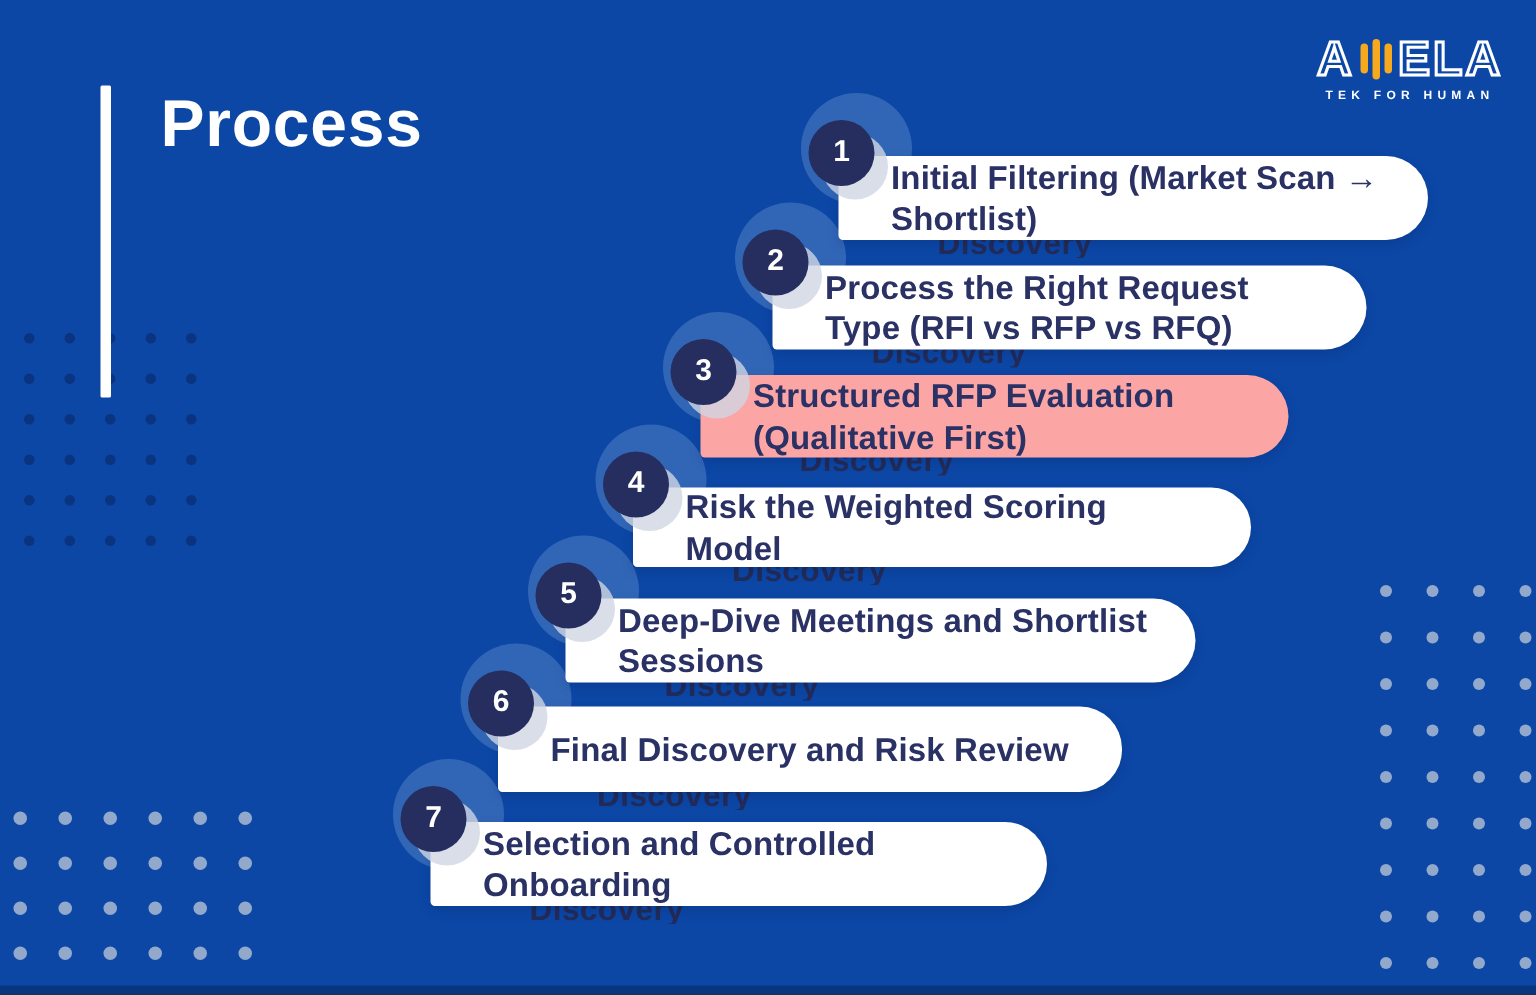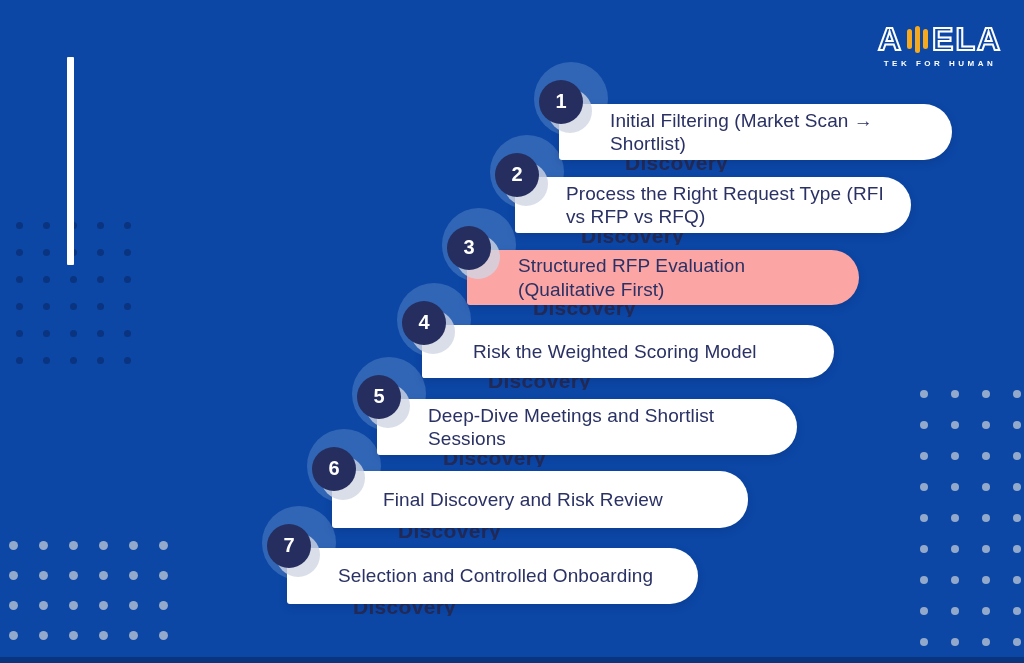--- a/index.html
+++ b/index.html
@@ -19,38 +19,39 @@
   .logo-bars{display:flex;align-items:center;gap:3px;margin:0 4px;}
   .logo-bar{width:5px;height:20px;border-radius:3px;background:#F6A91D;}
   .logo-bar.mid{height:27px;}
   .logo-tagline{margin-top:4px;color:#fff;font-size:8px;font-weight:700;letter-spacing:3.5px;white-space:nowrap;}
   
   .step{position:absolute;left:0;top:0;}
   .halo{position:absolute;width:74px;height:74px;border-radius:50%;background:rgba(96,140,205,.45);z-index:1;}
   .watermark-clip{position:absolute;height:13px;overflow:hidden;z-index:1;}
   .watermark-text{font-size:21px;font-weight:700;line-height:22px;margin-top:-7px;color:#232b58;letter-spacing:.3px;white-space:nowrap;}
   .pill{position:absolute;background:#fff;border-radius:3px 28px 28px 3px;z-index:2;display:flex;align-items:center;box-shadow:0 3px 8px rgba(5,20,60,.18);}
-  .pill-text{font-size:19px;font-weight:400;color:#2a3164;line-height:1.23;padding:0 26px 0 35px;letter-spacing:.1px;margin-left:16px;}
+  .pill-text{font-size:22px;font-weight:700;color:#2a3164;line-height:1.23;padding:0 26px 0 35px;letter-spacing:.1px;}
   .ghost{position:absolute;width:44px;height:44px;border-radius:50%;background:rgba(208,214,227,.8);z-index:3;}
   .numc{position:absolute;width:44px;height:44px;border-radius:50%;background:#252e5e;z-index:4;
         display:flex;align-items:center;justify-content:center;color:#fff;font-size:20px;font-weight:700;padding-bottom:1px;box-sizing:border-box;}
   
   .dotgrid{position:absolute;z-index:0;}
   .dot{position:absolute;border-radius:50%;}
   .bottom-strip{position:absolute;left:0;bottom:0;width:100%;height:6px;background:rgba(6,30,80,.45);z-index:0;}
 </style>
 </head>
 <body>
 
 <div class="canvas" style="background: rgb(12, 71, 166);">
 
   <div class="bottom-strip"></div>
 
   <div class="title-bar"></div>
   <div class="title-block">
+    <div class="title-line">Process</div>
   </div>
 
   <div class="logo">
     <div class="logo-word">
       <span class="logo-letters">A</span>
       <span class="logo-bars">
         <span class="logo-bar" style="background: rgb(246, 169, 29);"></span>
         <span class="logo-bar mid" style="background: rgb(246, 169, 29);"></span>
         <span class="logo-bar" style="background: rgb(246, 169, 29);"></span>
       </span>

